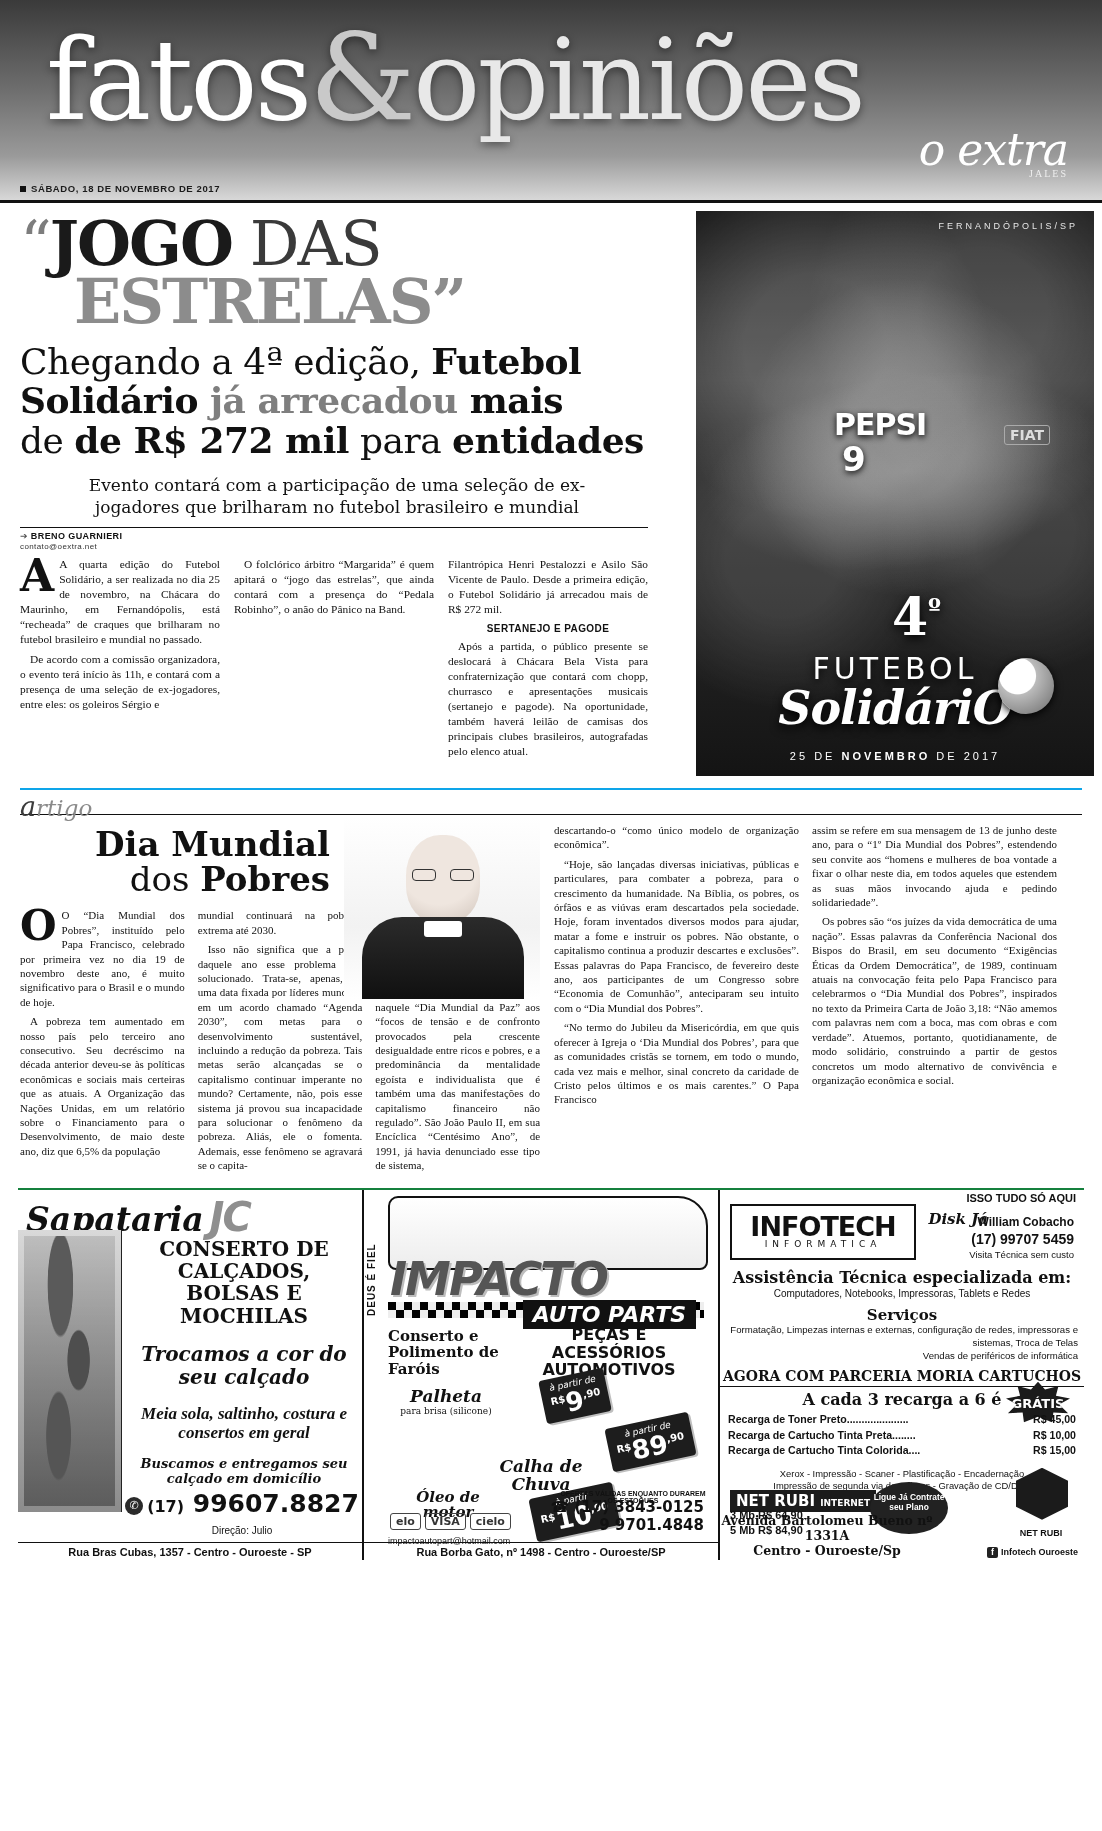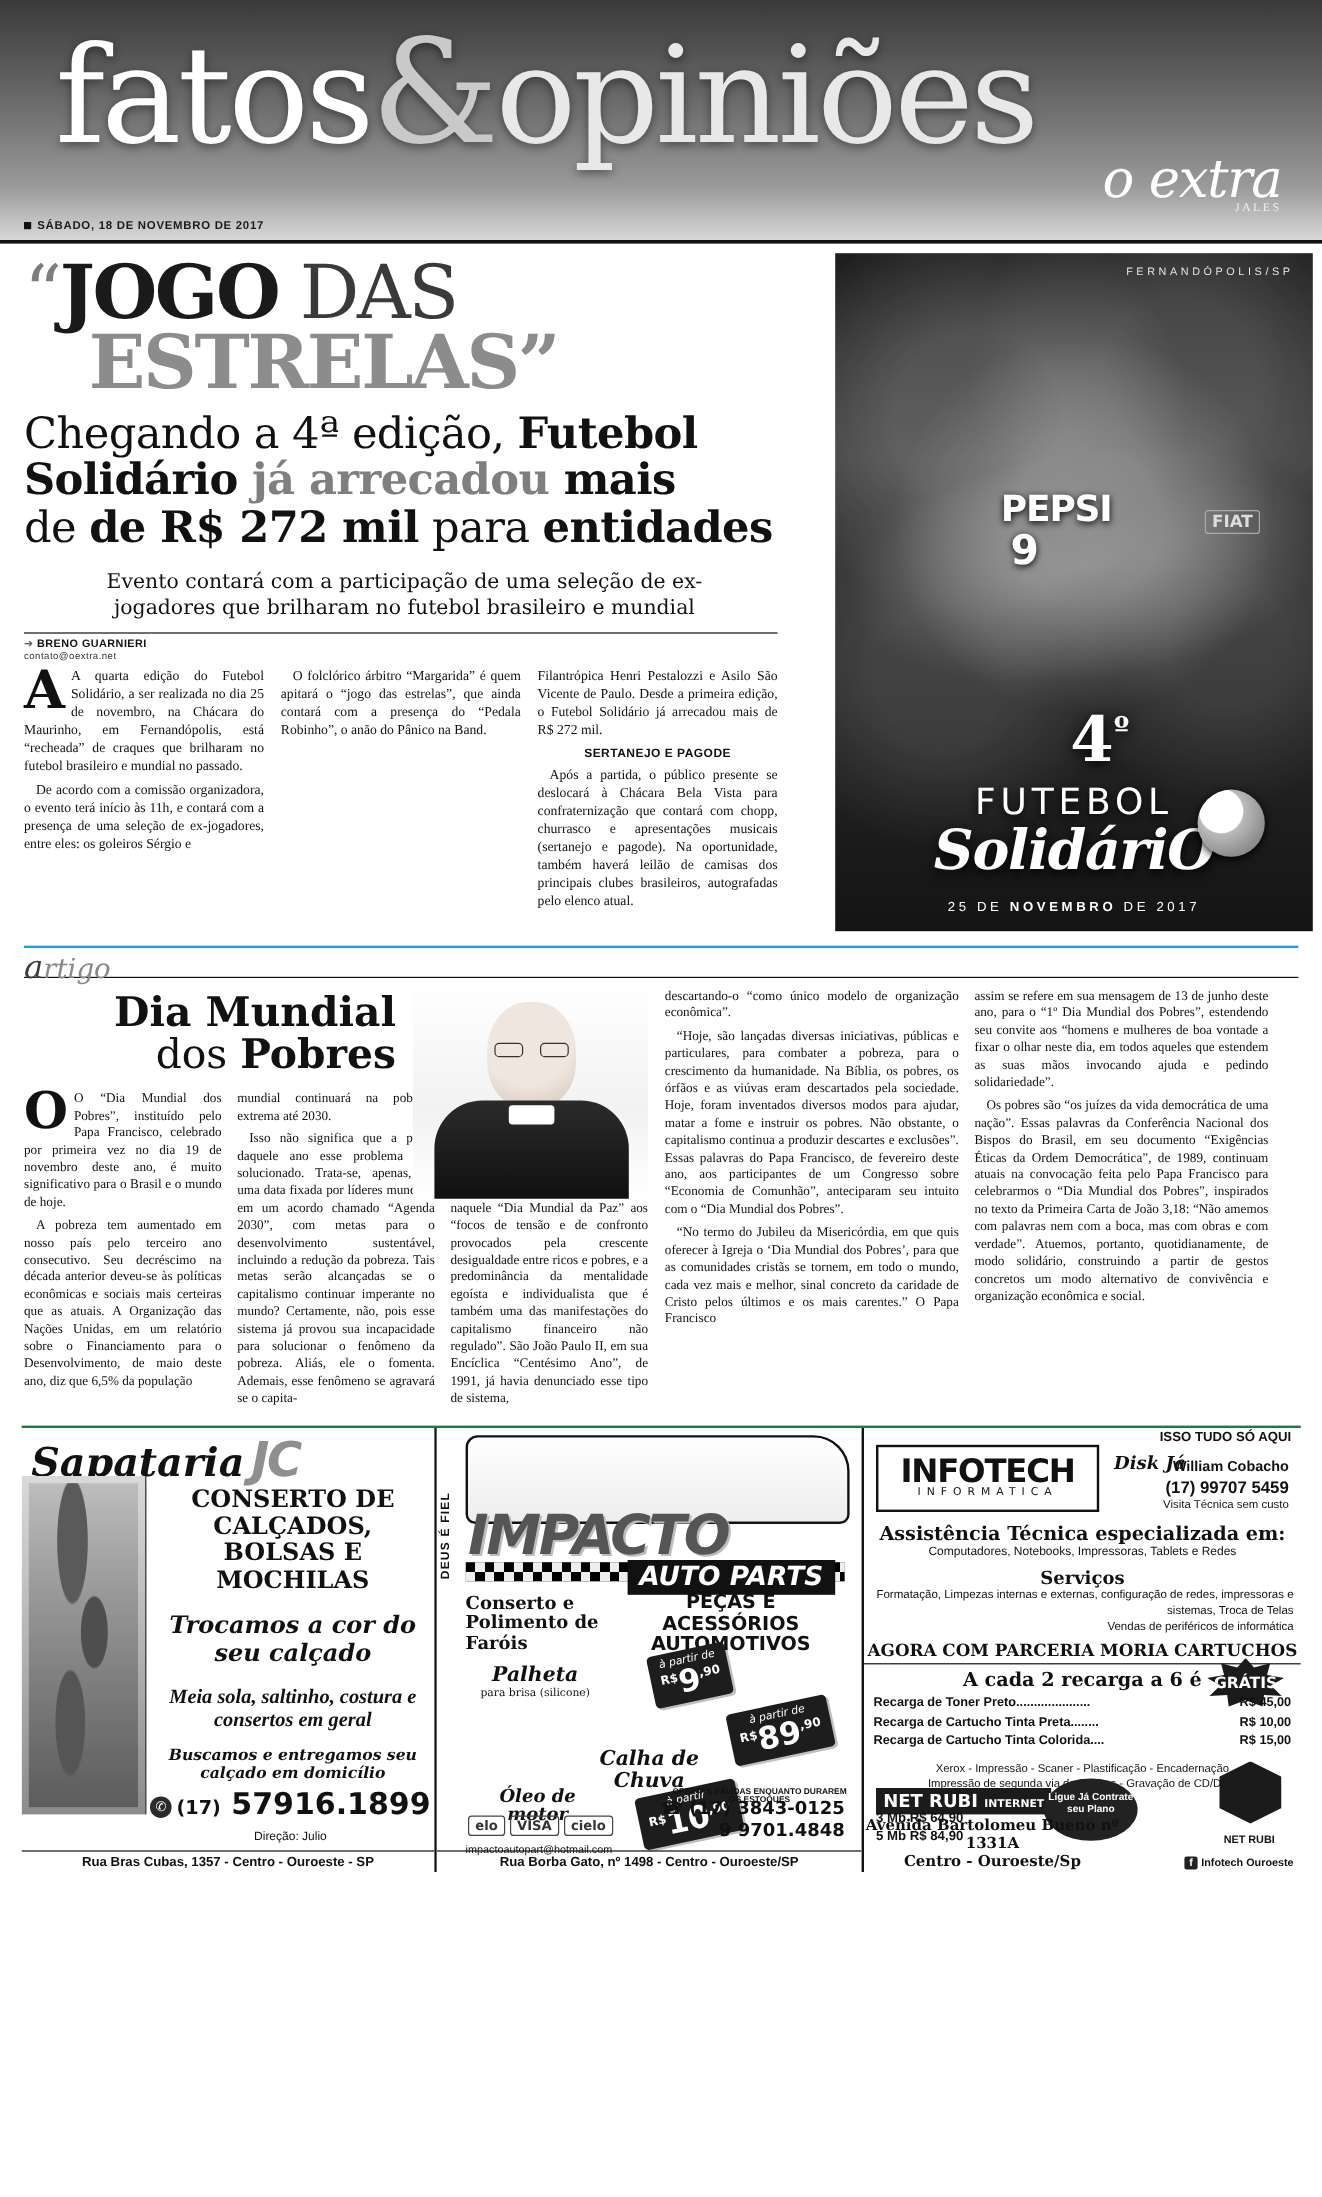--- a/index.html
+++ b/index.html
@@ -629,21 +629,21 @@
 
     <div class="ad ad1">
       <div class="title"><span>Sapataria</span><span class="jc">JC</span></div>
       <div class="boots"></div>
       <div class="copy">
         <div class="c1">CONSERTO DE CALÇADOS, BOLSAS E MOCHILAS</div>
         <div class="c2">Trocamos a cor do seu calçado</div>
         <div class="c3">Meia sola, saltinho, costura e consertos em geral</div>
         <div class="c4">Buscamos e entregamos seu calçado em domicílio</div>
       </div>
-      <div class="phone"><span class="wa">✆</span><span style="font-size:16px">(17)</span> <span>57916.1899</span></div>
+      <div class="phone"><span class="wa">✆</span><span style="font-size:16px">(17)</span> <span>99607.8827</span></div>
       <div class="dir">Direção: Julio</div>
       <div class="addr">Rua Bras Cubas, 1357 - Centro - Ouroeste - SP</div>
     </div>
 
     <div class="ad ad2">
       <div class="side">DEUS É FIEL</div>
       <div class="car"></div>
       <div class="impacto">IMPACTO</div>
       <div class="checker"></div>
       <div class="autoparts">AUTO PARTS</div>
@@ -686,21 +686,21 @@
         <div class="nm">William Cobacho</div>
         <div class="ph">(17) 99707 5459</div>
         <div class="vt">Visita Técnica sem custo</div>
       </div>
       <div class="assist">Assistência Técnica especializada em:</div>
       <div class="assistlist">Computadores, Notebooks, Impressoras, Tablets e Redes</div>
       <div class="serv">Serviços</div>
       <div class="servlist" style="white-space:pre-line">Formatação, Limpezas internas e externas, configuração de redes, impressoras e sistemas, Troca de Telas
 Vendas de periféricos de informática</div>
       <div class="parceria">AGORA COM PARCERIA MORIA CARTUCHOS</div>
-      <div class="acada">A cada 2 recarga a 6 é</div>
+      <div class="acada">A cada 3 recarga a 6 é</div>
       <div class="star">GRÁTIS</div>
       <div class="pricelist">
         <div class="row">
             <span>Recarga de Toner Preto.....................</span>
             <span>R$ 45,00</span>
           </div>
         <div class="row">
             <span>Recarga de Cartucho Tinta Preta........</span>
             <span>R$ 10,00</span>
           </div>

